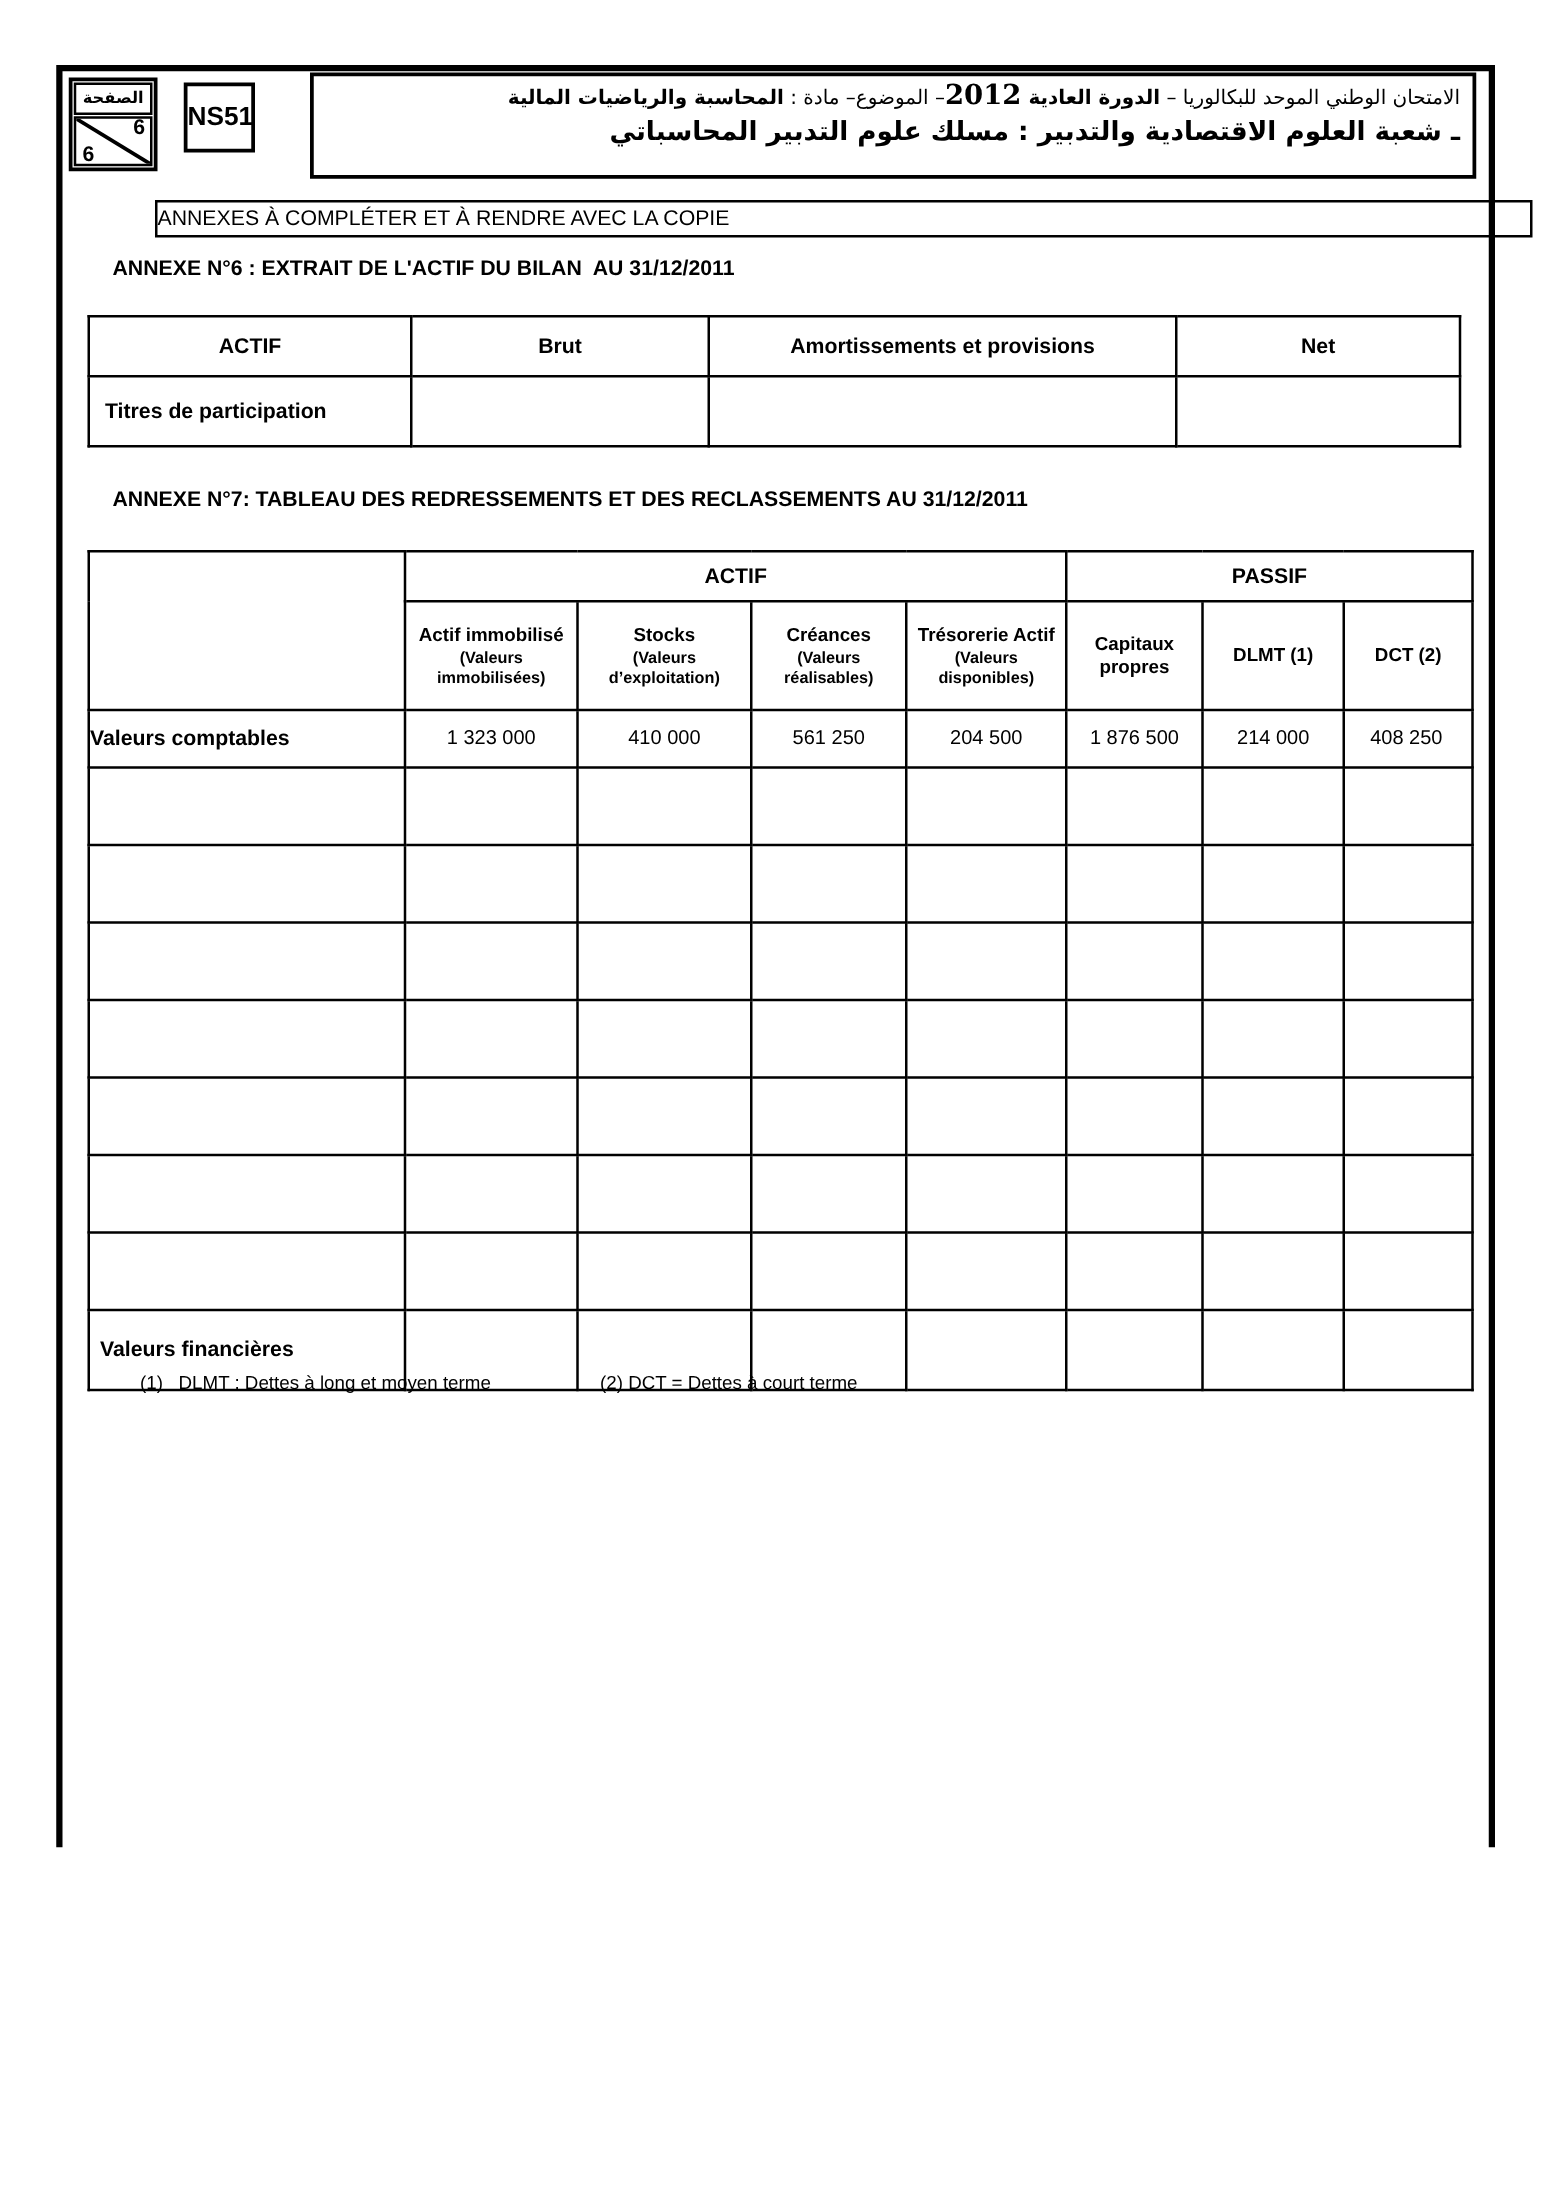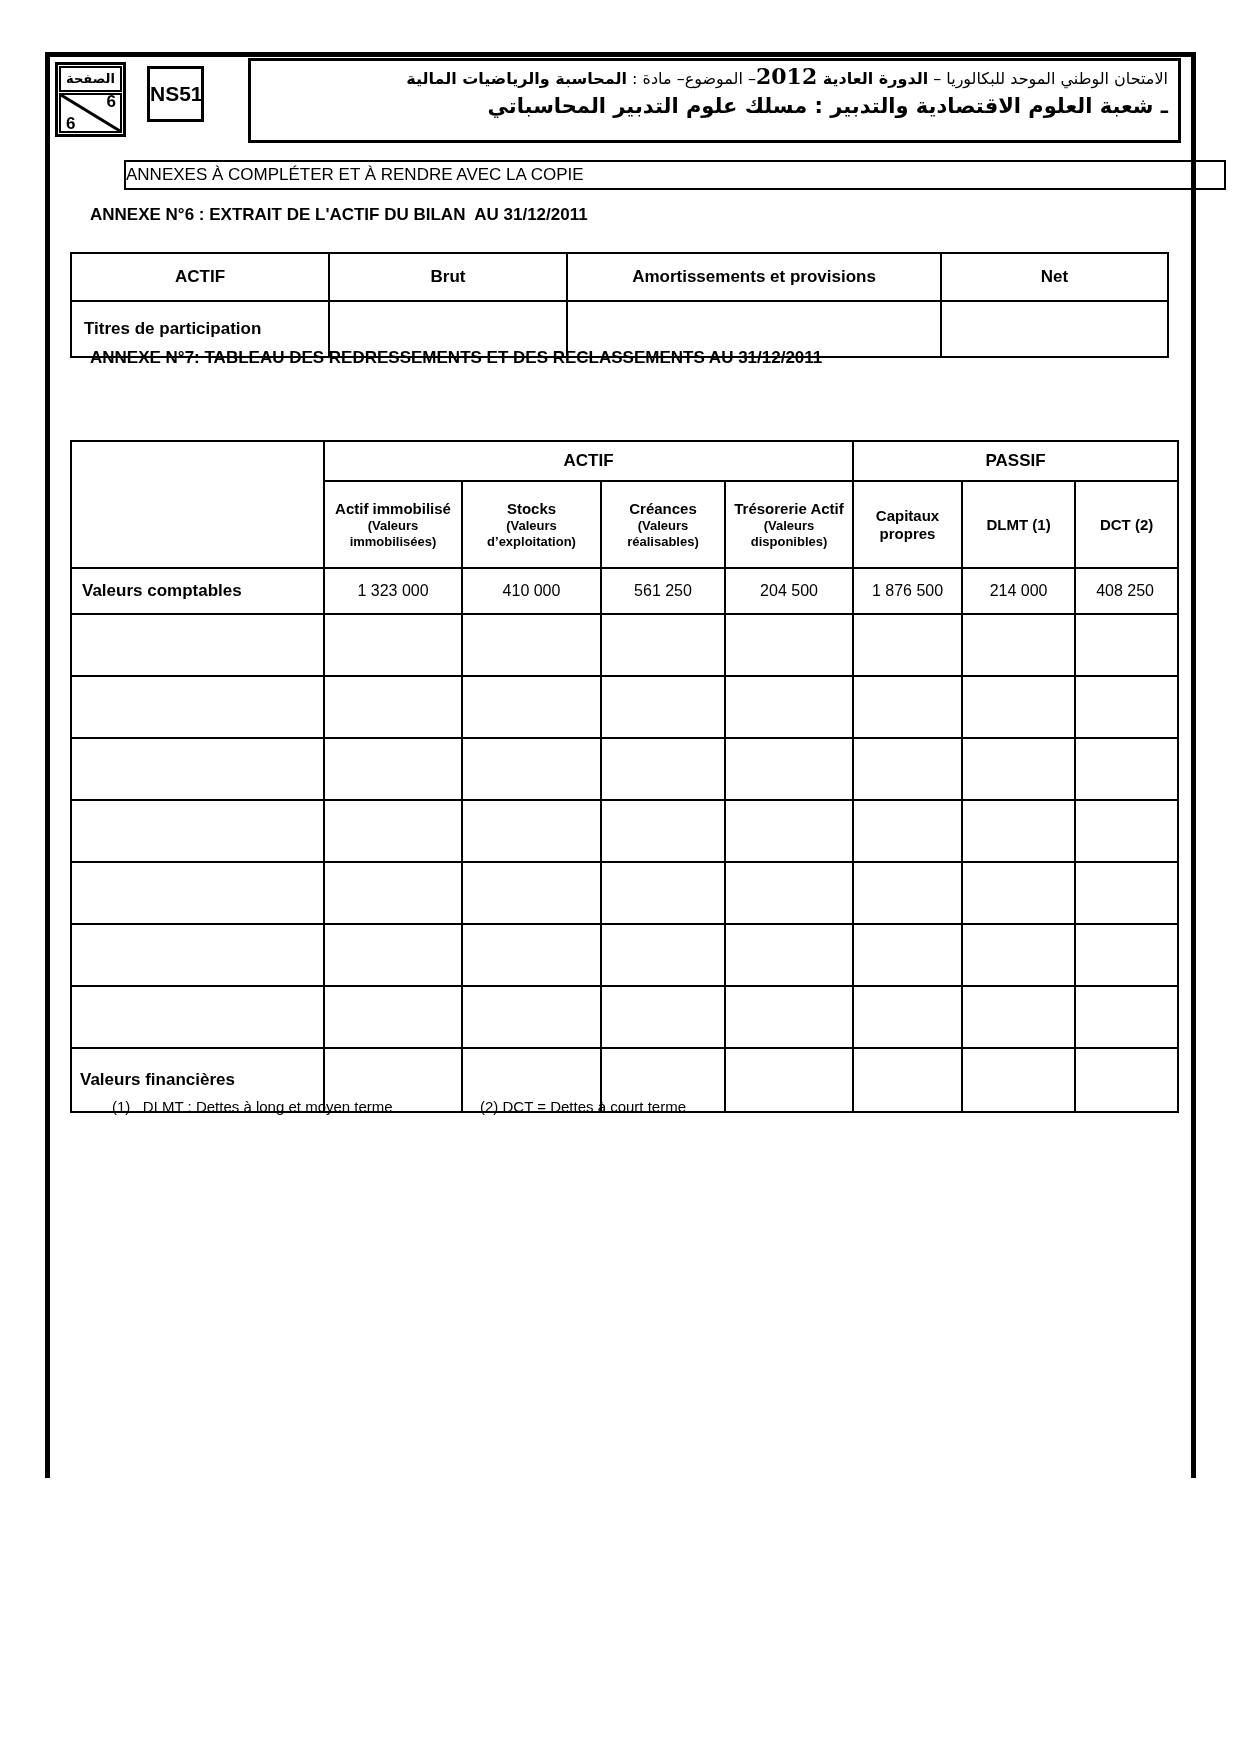--- a/index.html
+++ b/index.html
@@ -26,36 +26,36 @@
     direction:rtl;text-align:right;padding:3px 10px 0 6px;font-family:"DejaVu Sans",sans-serif;}
   #titlebox .l1{font-size:16px;line-height:24px;white-space:nowrap;}
   #titlebox .l1 b{font-weight:bold;}
   #titlebox .year{font-family:"DejaVu Serif",serif;font-weight:bold;font-size:22px;letter-spacing:1px;}
   #titlebox .l2{font-size:21px;font-weight:bold;line-height:30px;white-space:nowrap;}
   
   #banner{left:76px;top:160px;width:1102px;height:30px;border:2px solid #000;box-sizing:border-box;
     text-align:left;font-weight:normal;font-size:17px;line-height:26px;margin-left:48px;}
   .annexe-title{font-weight:bold;font-size:17px;white-space:pre;}
   #a6title{left:90px;top:205px;}
-  #a7title{left:90px;top:348px;}
+  #a7title{left:90px;top:390px;}
   
   table{border-collapse:collapse;table-layout:fixed;background:#fff;}
   td{border:2px solid #000;padding:0;vertical-align:middle;overflow:hidden;}
   #a6table{left:70px;top:252px;width:1097px;}
   #a6table td{font-size:17px;font-weight:bold;text-align:center;}
   #a6table .hrow td{height:46px;}
   #a6table .drow td{height:54px;}
   #a6table .rowlabel{text-align:left;padding-left:12px;}
   #a7table{left:70px;top:440px;width:1107px;}
   #a7table .grow td{height:38px;font-size:17px;font-weight:bold;text-align:center;}
   #a7table .shrow td{height:85px;text-align:center;font-weight:bold;}
   #a7table .shrow .main{font-size:15px;line-height:18px;display:block;padding:0 2px;}
   #a7table .shrow .sub{font-size:13px;line-height:16px;display:block;padding:0 2px;}
   #a7table .vrow td{height:44px;font-size:16px;text-align:center;}
-  #a7table .vrow .rowlabel{font-weight:bold;font-size:17px;text-align:left;padding-left:10px;}
+  #a7table .vrow .rowlabel{font-weight:bold;font-size:17px;text-align:left;}
   #a7table .erow td{height:60px;}
   #a7table .frow td{height:62px;}
   #a7table .frow .rowlabel{font-weight:bold;font-size:17px;text-align:left;padding-left:8px;}
   #a7table .num-right{text-align:right;padding-right:3px;}
   .footnote{top:1098px;font-size:15px;white-space:pre;}
   #fn1{left:112px;}
   #fn2{left:480px;}
 </style>
 </head>
 <body>

